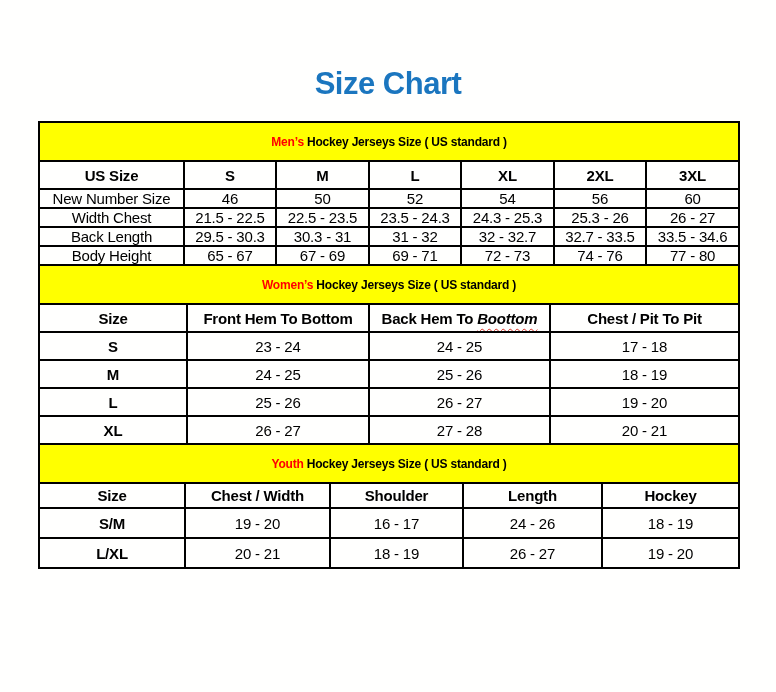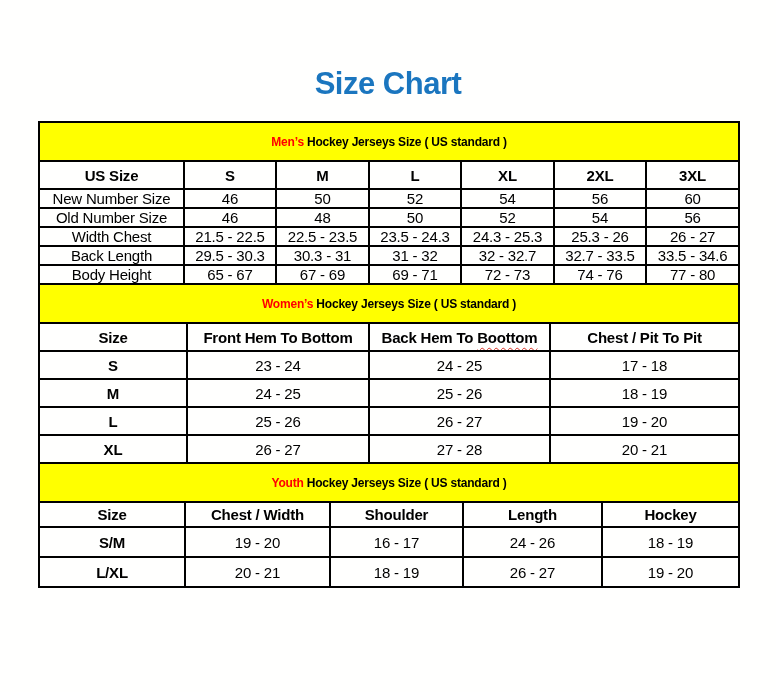--- a/index.html
+++ b/index.html
@@ -29,20 +29,21 @@
   .womens tr.data-row{height:28px;}
   .womens tr.colhead-row{height:28px;}
   .youth tr.data-row{height:30px;border-radius:13px;}
   .youth tr.colhead-row{height:25px;}
   .squiggle{
     text-decoration-line:underline;
     text-decoration-style:wavy;
     text-decoration-color:#D93025;
     text-decoration-thickness:1px;
     text-underline-offset:4px;
+    font-style:italic;
   }
 </style>
 </head>
 <body>
 
 <div class="canvas">
 
   <h1 class="page-title">Size Chart</h1>
 
   <div class="tables">
@@ -75,29 +76,20 @@
       <tr class="data-row">
         <td>New Number Size</td>
         <td>46</td>
         <td>50</td>
         <td>52</td>
         <td>54</td>
         <td>56</td>
         <td>60</td>
       </tr>
       <tr class="data-row">
-        <td>Old Number Size</td>
-        <td>46</td>
-        <td>48</td>
-        <td>50</td>
-        <td>52</td>
-        <td>54</td>
-        <td>56</td>
-      </tr>
-      <tr class="data-row">
         <td>Width Chest</td>
         <td>21.5 - 22.5</td>
         <td>22.5 - 23.5</td>
         <td>23.5 - 24.3</td>
         <td>24.3 - 25.3</td>
         <td>25.3 - 26</td>
         <td>26 - 27</td>
       </tr>
       <tr class="data-row">
         <td>Back Length</td>

